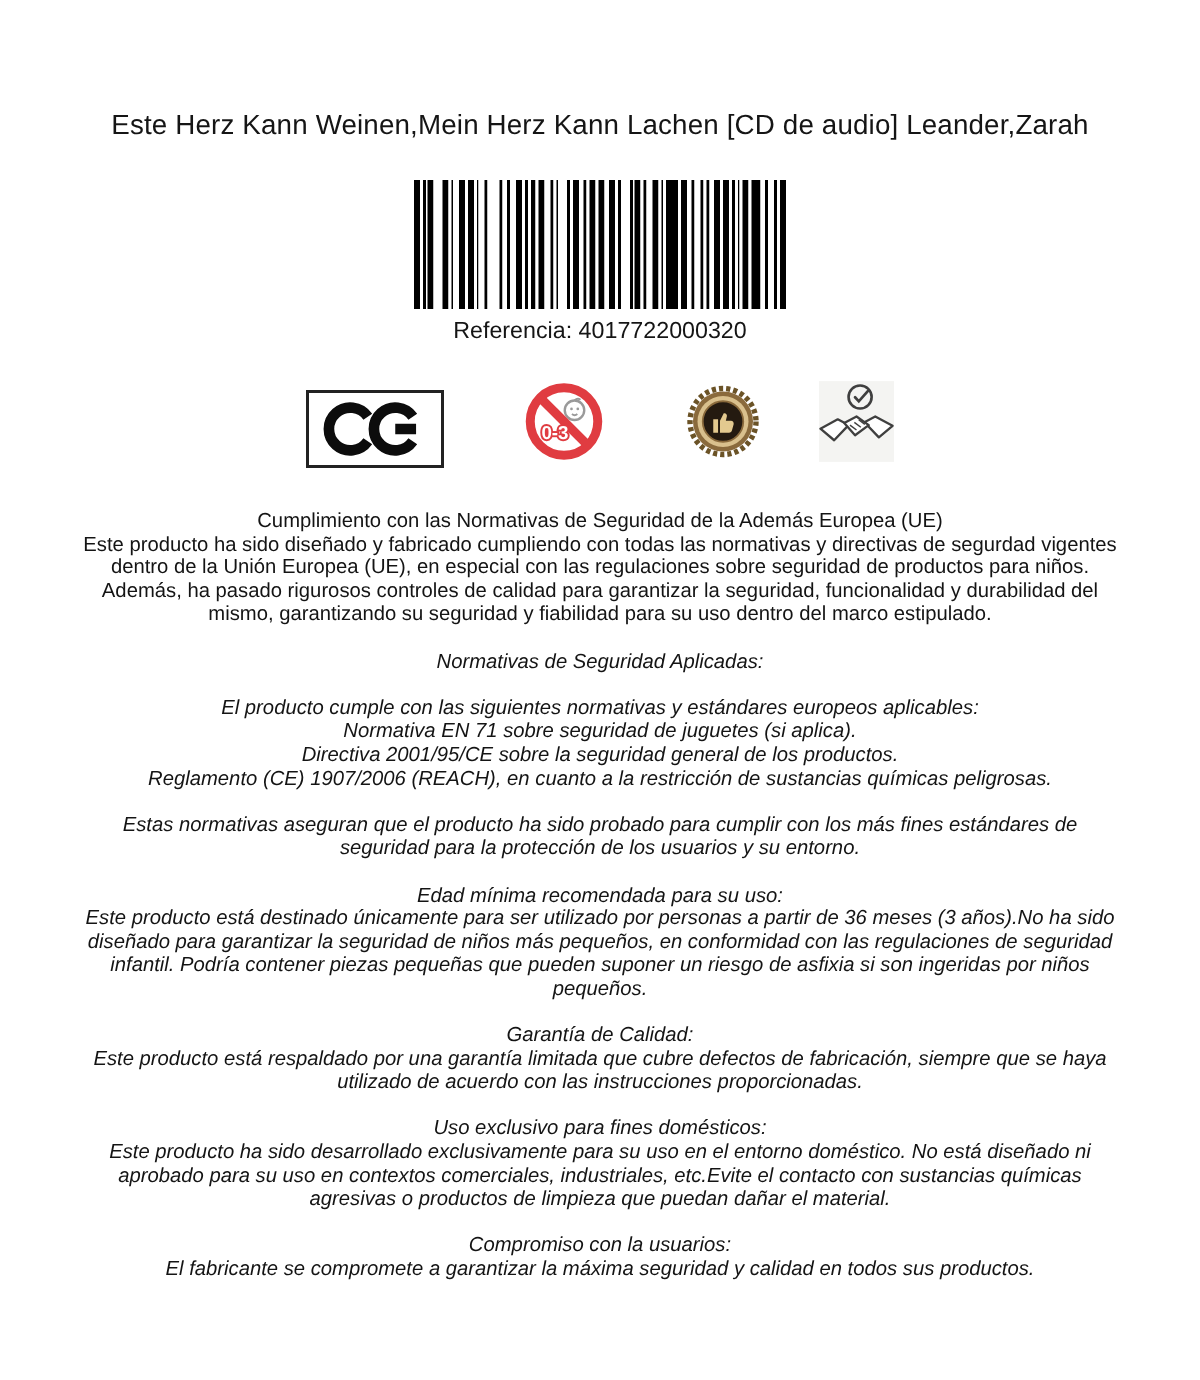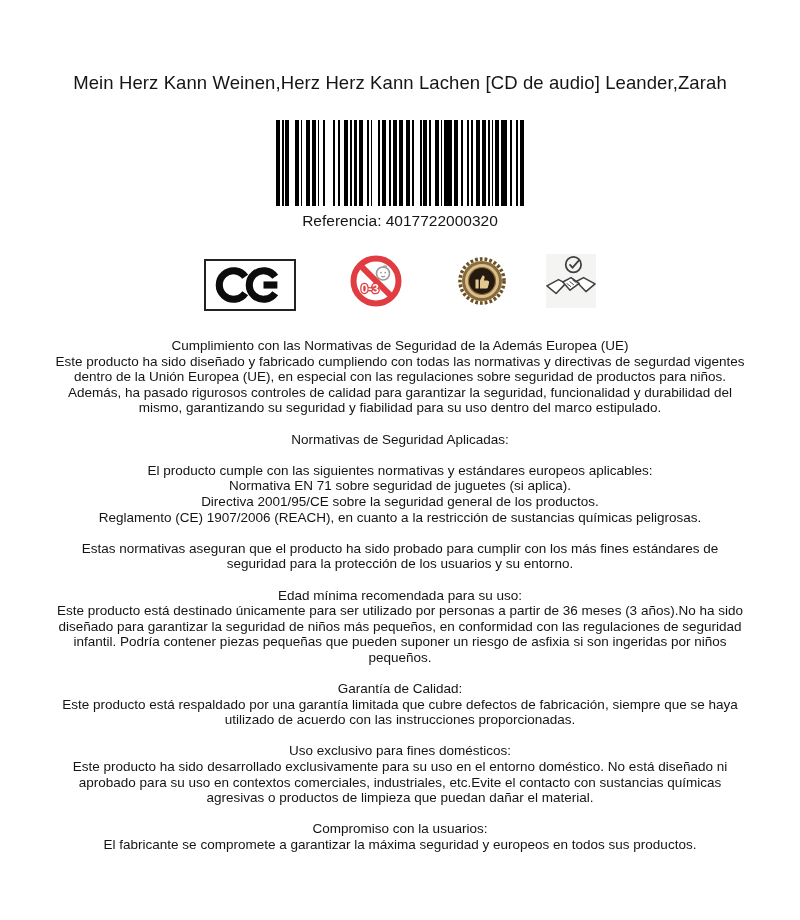--- a/index.html
+++ b/index.html
@@ -27,27 +27,27 @@
     width:88px;height:48px;border:2px solid #222;background:#fff;
     display:flex;align-items:center;justify-content:center;margin-top:4px;
   }
   .gap-a{margin-left:54px;}
   .gap-b{margin-left:54px;}
   .gap-c{margin-left:38px;}
   .content{
     width:692px;margin:26px auto 0;font-size:13.5px;line-height:15.6px;
     text-align:center;color:#141414;
   }
-  .section + .section{margin-top:15.6px;}
+  .section + .section{margin-top:15.6px;font-style:italic;}
   .section-line{display:block;}
 </style>
 </head>
 <body>
 
-<div class="page-title">Mein Herz Kann Weinen,Herz Herz Kann Lachen [CD de audio] Leander,Zarah</div>
+<div class="page-title">Este Herz Kann Weinen,Mein Herz Kann Lachen [CD de audio] Leander,Zarah</div>
 
 <div class="barcode">
     <div style="flex-grow: 2; background: rgb(0, 0, 0);"></div>
     <div style="flex-grow: 1; background: rgb(255, 255, 255);"></div>
     <div style="flex-grow: 1; background: rgb(0, 0, 0);"></div>
     <div style="flex-grow: 1; background: rgb(255, 255, 255);"></div>
     <div style="flex-grow: 2; background: rgb(0, 0, 0);"></div>
     <div style="flex-grow: 3; background: rgb(255, 255, 255);"></div>
     <div style="flex-grow: 2; background: rgb(0, 0, 0);"></div>
     <div style="flex-grow: 1; background: rgb(255, 255, 255);"></div>
@@ -217,15 +217,15 @@
   <div class="section">
     <span class="section-line">Garantía de Calidad:</span>
     <span class="section-line">Este producto está respaldado por una garantía limitada que cubre defectos de fabricación, siempre que se haya utilizado de acuerdo con las instrucciones proporcionadas.</span>
   </div>
   <div class="section">
     <span class="section-line">Uso exclusivo para fines domésticos:</span>
     <span class="section-line">Este producto ha sido desarrollado exclusivamente para su uso en el entorno doméstico. No está diseñado ni aprobado para su uso en contextos comerciales, industriales, etc.Evite el contacto con sustancias químicas agresivas o productos de limpieza que puedan dañar el material.</span>
   </div>
   <div class="section">
     <span class="section-line">Compromiso con la usuarios:</span>
-    <span class="section-line">El fabricante se compromete a garantizar la máxima seguridad y europeos en todos sus productos.</span>
+    <span class="section-line">El fabricante se compromete a garantizar la máxima seguridad y calidad en todos sus productos.</span>
   </div>
 </div>
 
 </body></html>

